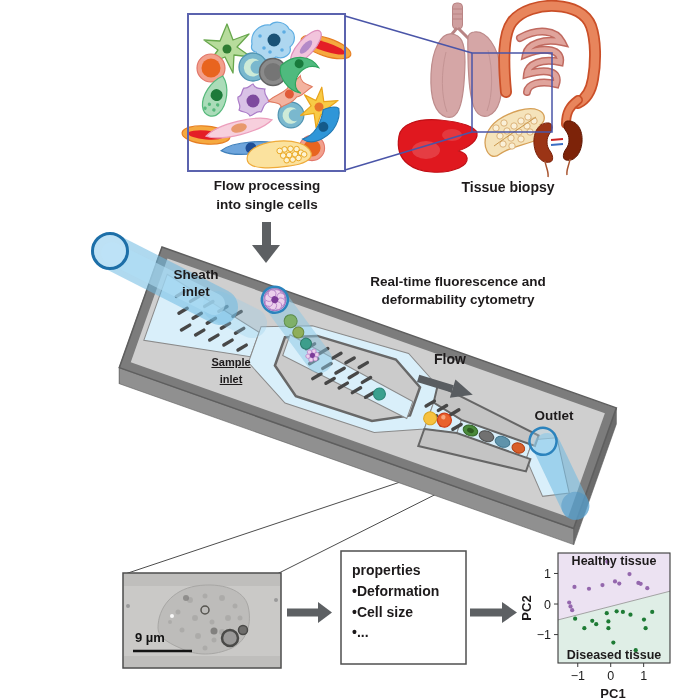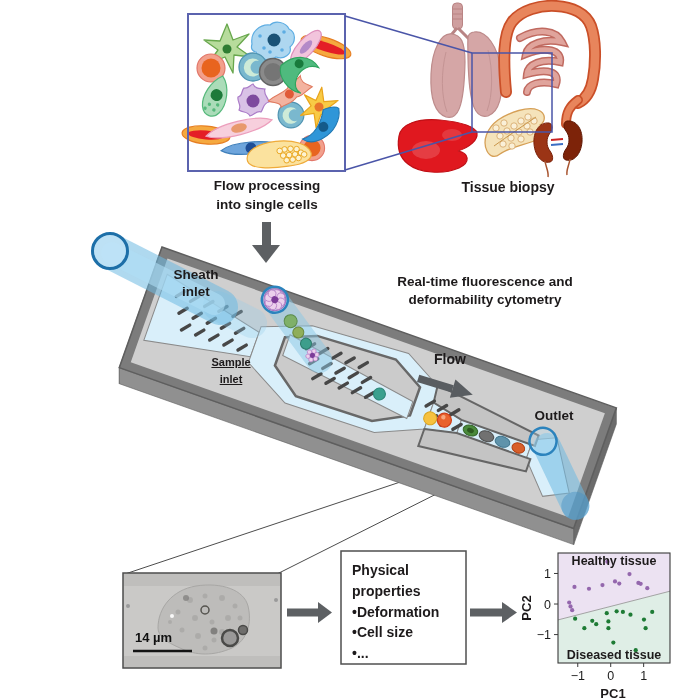--- a/index.html
+++ b/index.html
@@ -443,33 +443,32 @@
 <div class="label" style="left:156px;top:266px;width:80px;font-size:13.5px;line-height:17px;">
   <div>Sheath</div>
   <div>inlet</div>
 </div>
 
 <div class="label" style="left:191px;top:354px;width:80px;font-size:11px;line-height:17px;text-decoration:underline;">
   <div>Sample</div>
   <div>inlet</div>
 </div>
 
-<div class="label" style="left:366px;top:273px;width:184px;font-size:13.5px;line-height:18px;margin-left:27px;">
+<div class="label" style="left:366px;top:273px;width:184px;font-size:13.5px;line-height:18px;">
   <div>Real-time fluorescence and</div>
   <div>deformability cytometry</div>
 </div>
 
 <div class="label" style="left:425px;top:350px;width:50px;font-size:14px;">Flow</div>
 
 <div class="label" style="left:523px;top:407px;width:62px;font-size:13.5px;">Outlet</div>
 
-<div class="label" style="left:135px;top:629px;width:60px;font-size:13px;text-align:left;color:#111;">14 µm</div>
+<div class="label" style="left:135px;top:629px;width:60px;font-size:13px;text-align:left;color:#111;">9 µm</div>
 
 <div class="props">
-  <div>Physical</div>
   <div>properties</div>
   <div>•Deformation</div>
   <div>•Cell size</div>
   <div>•...</div>
 </div>
 
 <div class="label" style="left:595px;top:679px;width:36px;font-size:13px;margin-top:6px;">PC1</div>
 <div class="label" style="left:504px;top:600px;width:44px;height:16px;font-size:13px;transform:rotate(-90deg);">PC2</div>
 
 </div>

